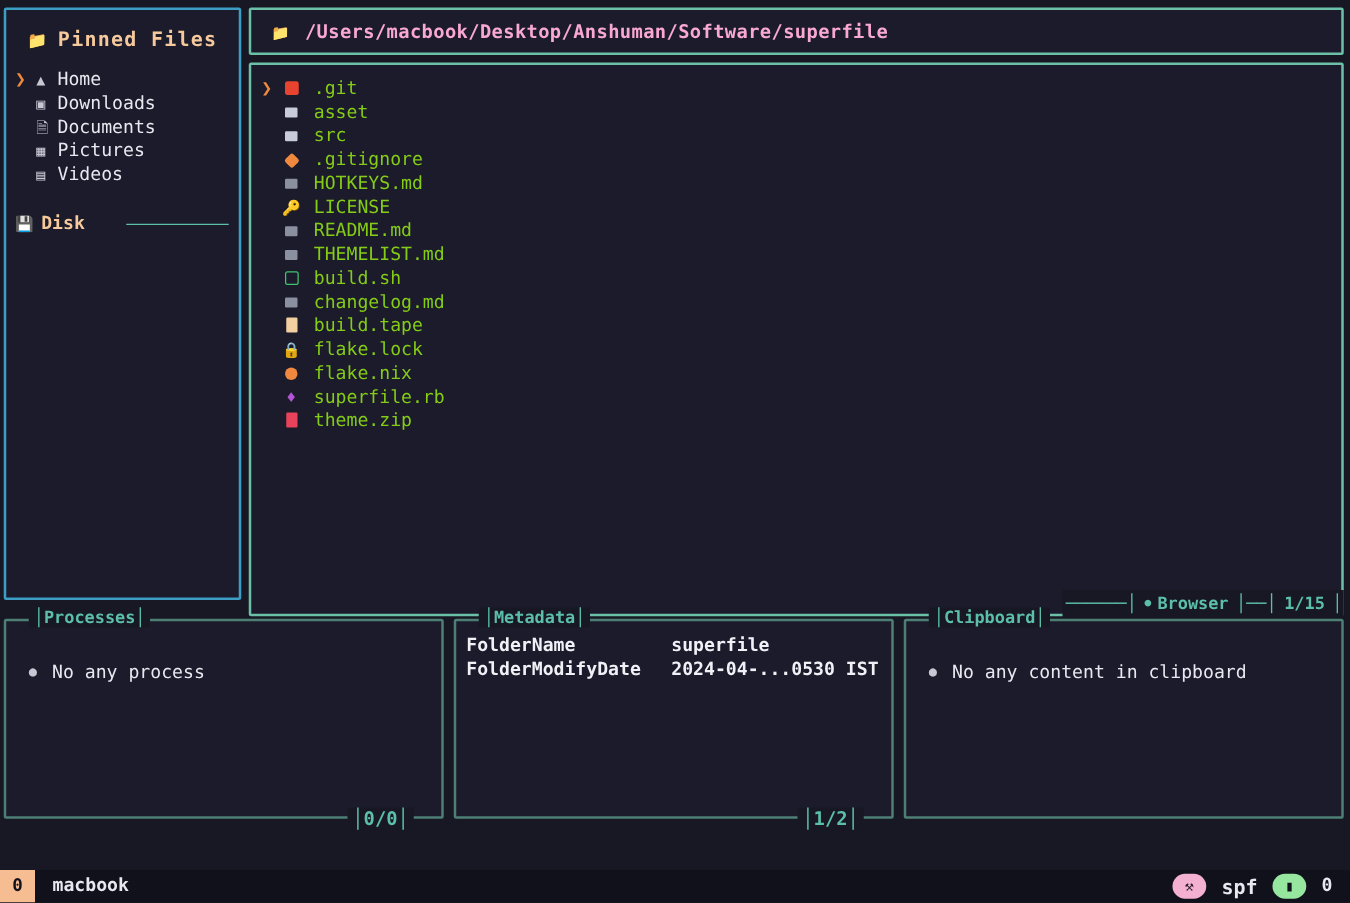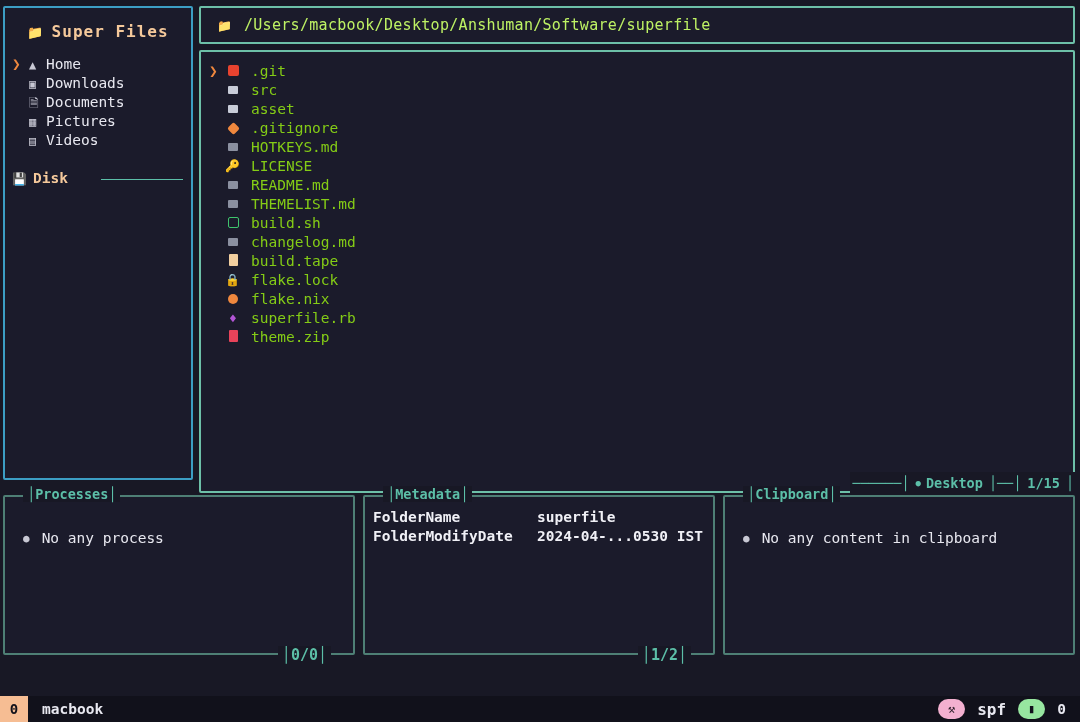--- a/index.html
+++ b/index.html
@@ -100,21 +100,21 @@
     left: 0; top: 0;
     width: 876px; height: 38px;
     border: 2px solid #6dc0a8;
     border-radius: 2px;
     background: #1b1b2b;
     line-height: 34px;
     white-space: nowrap;
     overflow: hidden;
   }
   .path-bar .p-ico { margin: 0 12px 0 16px; font-size: 12px; color: #f5c99b; }
-  .path-bar .p-text { color: #bef264; font-size: 15px; font-weight: normal; letter-spacing: .3px; }
+  .path-bar .p-text { color: #f9a8d4; font-size: 15px; font-weight: bold; letter-spacing: .3px; }
 
   .file-box {
     position: absolute;
     left: 0; top: 44px;
     width: 876px; height: 443px;
     border: 2px solid #6dc0a8;
     border-radius: 2px;
     background: #1b1b2b;
     overflow: hidden;
   }
@@ -281,21 +281,21 @@
   }
 </style>
 </head>
 <body>
 
 <div id="app">
 
   <div id="sidebar">
 
     <div class="sb-title">
-      <span class="gi">📁</span><span>Super Files</span>
+      <span class="gi">📁</span><span>Pinned Files</span>
     </div>
 
     <div class="sb-list">
 
       <div class="sb-item">
         <span class="cursor">❯</span>
         <span class="ico">▲</span><span>Home</span>
       </div>
 
       <div class="sb-item">
@@ -334,26 +334,26 @@
       <div class="file-list">
 
         <div class="file-row">
           <span class="cursor">❯</span>
           <span class="f-ico"><span class="sq" style="background:#e8432f"></span></span>
           <span class="f-name">.git</span>
         </div>
 
         <div class="file-row">
           <span class="f-ico"><span class="sq sq-sm" style="background:#c8ccd8"></span></span>
+          <span class="f-name">asset</span>
+        </div>
+
+        <div class="file-row">
+          <span class="f-ico"><span class="sq sq-sm" style="background:#c8ccd8"></span></span>
           <span class="f-name">src</span>
-        </div>
-
-        <div class="file-row">
-          <span class="f-ico"><span class="sq sq-sm" style="background:#c8ccd8"></span></span>
-          <span class="f-name">asset</span>
         </div>
 
         <div class="file-row">
           <span class="f-ico"><span class="sq" style="background:#f0883e;transform:rotate(45deg);width:9px;height:9px"></span></span>
           <span class="f-name">.gitignore</span>
         </div>
 
         <div class="file-row">
           <span class="f-ico"><span class="sq sq-sm" style="background:#8b90a0"></span></span>
           <span class="f-name">HOTKEYS.md</span>
@@ -407,21 +407,21 @@
         <div class="file-row">
           <span class="f-ico"><span class="sq" style="background:#e8435a;width:9px;height:12px;border-radius:1px"></span></span>
           <span class="f-name">theme.zip</span>
         </div>
 
       </div>
     </div>
 
     <div class="browser-tabs">
       <span class="sep">──────│</span>
-      <span class="lbl"><span class="dot">●</span><span>Desktop</span></span>
+      <span class="lbl"><span class="dot">●</span><span>Browser</span></span>
       <span class="sep">│──│</span>
       <span class="lbl">1/15</span>
       <span class="sep">│</span>
     </div>
 
   </div>
 
   <div class="bpanel" id="panel-processes">
     <div class="bp-title">
       <span class="bar">│</span><span>Processes</span><span class="bar">│</span>

